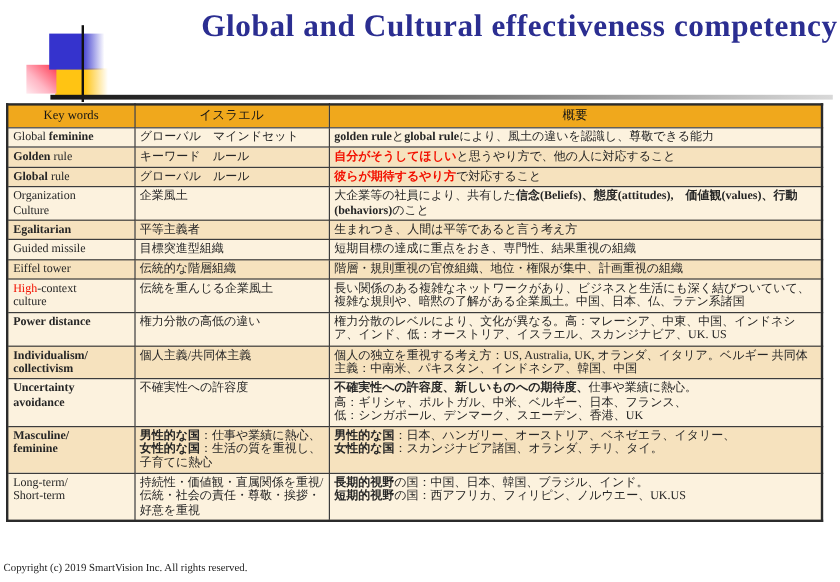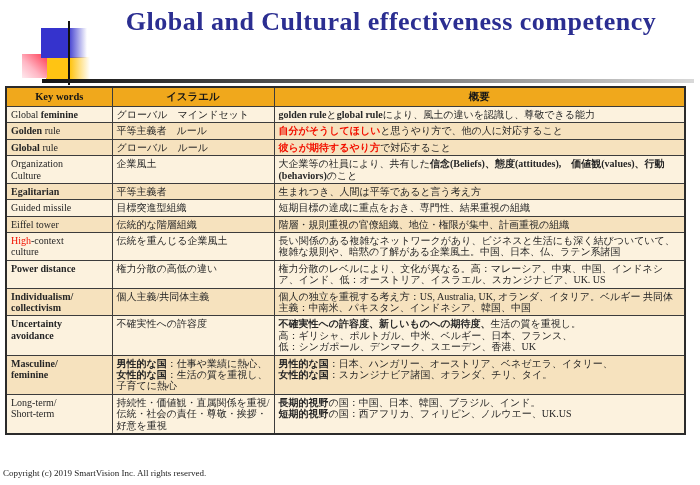--- a/index.html
+++ b/index.html
@@ -14,32 +14,32 @@
      background:linear-gradient(to bottom left,#FF3850 0%,#FFB6C4 60%,#FFE9EE 100%);}
   .deco-blue{position:absolute;left:41px;top:28px;width:46px;height:30px;z-index:3;
      background:linear-gradient(90deg,#3533CD 0%,#3533CD 58%,rgba(53,51,205,0) 100%);}
   .deco-vline{position:absolute;left:68px;top:21px;width:2px;height:64px;background:#111;z-index:4;}
   .title-bar{position:absolute;left:42px;right:6px;top:79px;height:4px;z-index:4;
      background:linear-gradient(90deg,#141414 0%,#555 40%,#d9d9d9 100%);}
 
   
   .title-block{position:absolute;left:84px;right:2px;top:6px;text-align:center;z-index:5;
      color:#2B2E91;font-weight:bold;line-height:1.2;}
-  .title-line1{font-size:26px;letter-spacing:0.5px;white-space:nowrap;}
+  .title-line1{font-size:26px;letter-spacing:0.5px;white-space:nowrap;text-align:right;}
   .title-line2{font-size:28px;margin-top:2px;}
 
   
   .tbl-wrap{position:absolute;left:5px;top:86px;width:681px;}
   table{border-collapse:collapse;width:100%;table-layout:fixed;
         font-size:10px;line-height:1.14;color:#262626;}
   col.c-en{width:106px;} col.c-ja{width:162px;} col.c-desc{width:auto;}
   table{border:2px solid #2b2b2b;}
   th,td{border:1px solid #3c3c3c;padding:2px 4px;vertical-align:top;text-align:left;
         white-space:pre-wrap;word-break:break-word;}
-  th{background:#F0A81C;color:#161616;font-weight:bold;text-align:center;
+  th{background:#F0A81C;color:#161616;font-weight:normal;text-align:center;
      font-size:10.5px;padding:3px 4px;}
   tr.row-light td{background:#FCF2DE;}
   tr.row-dark  td{background:#F6E2BE;}
   .run-b{font-weight:bold;}
   .run-r{color:#F21000;}
   .run-rb{color:#F21000;font-weight:bold;}
 
   
   .copyright{position:absolute;left:3px;top:468px;font-size:9px;color:#222;text-align:right;}
 </style>
@@ -73,21 +73,21 @@
         </tr>
       </thead>
       <tbody>
           <tr class="row-light">
             <td><span>Global </span><span class="run-b">feminine</span></td>
             <td><span>グローバル　マインドセット</span></td>
             <td><span class="run-b">golden rule</span><span>と</span><span class="run-b">global rule</span><span>により、風土の違いを認識し、尊敬できる能力</span></td>
           </tr>
           <tr class="row-dark">
             <td><span class="run-b">Golden</span><span> rule</span></td>
-            <td><span>平等主義者　ルール</span></td>
+            <td><span>キーワード　ルール</span></td>
             <td><span class="run-rb">自分がそうしてほしい</span><span>と思うやり方で、他の人に対応すること</span></td>
           </tr>
           <tr class="row-dark">
             <td><span class="run-b">Global</span><span> rule</span></td>
             <td><span>グローバル　ルール</span></td>
             <td><span class="run-rb">彼らが期待するやり方</span><span>で対応すること</span></td>
           </tr>
           <tr class="row-light">
             <td><span>Organization
 Culture</span></td>
@@ -123,21 +123,21 @@
           <tr class="row-dark">
             <td><span class="run-b">Individualism/
 collectivism</span></td>
             <td><span>個人主義/共同体主義</span></td>
             <td><span>個人の独立を重視する考え方：US, Australia, UK, オランダ、イタリア。ベルギー 共同体主義：中南米、パキスタン、インドネシア、韓国、中国</span></td>
           </tr>
           <tr class="row-light">
             <td><span class="run-b">Uncertainty
 avoidance</span></td>
             <td><span>不確実性への許容度</span></td>
-            <td><span class="run-b">不確実性への許容度、新しいものへの期待度、</span><span>生活の質を重視し。</span><span>
+            <td><span class="run-b">不確実性への許容度、新しいものへの期待度、</span><span>仕事や業績に熱心。</span><span>
 高：ギリシャ、ポルトガル、中米、ベルギー、日本、フランス、
 低：シンガポール、デンマーク、スエーデン、香港、UK</span></td>
           </tr>
           <tr class="row-dark">
             <td><span class="run-b">Masculine/
 feminine</span></td>
             <td><span class="run-b">男性的な国</span><span>：仕事や業績に熱心、</span><span class="run-b">女性的な国</span><span>：生活の質を重視し、子育てに熱心</span></td>
             <td><span class="run-b">男性的な国</span><span>：日本、ハンガリー、オーストリア、ベネゼエラ、イタリー、
 </span><span class="run-b">女性的な国</span><span>：スカンジナビア諸国、オランダ、チリ、タイ。</span></td>
           </tr>

